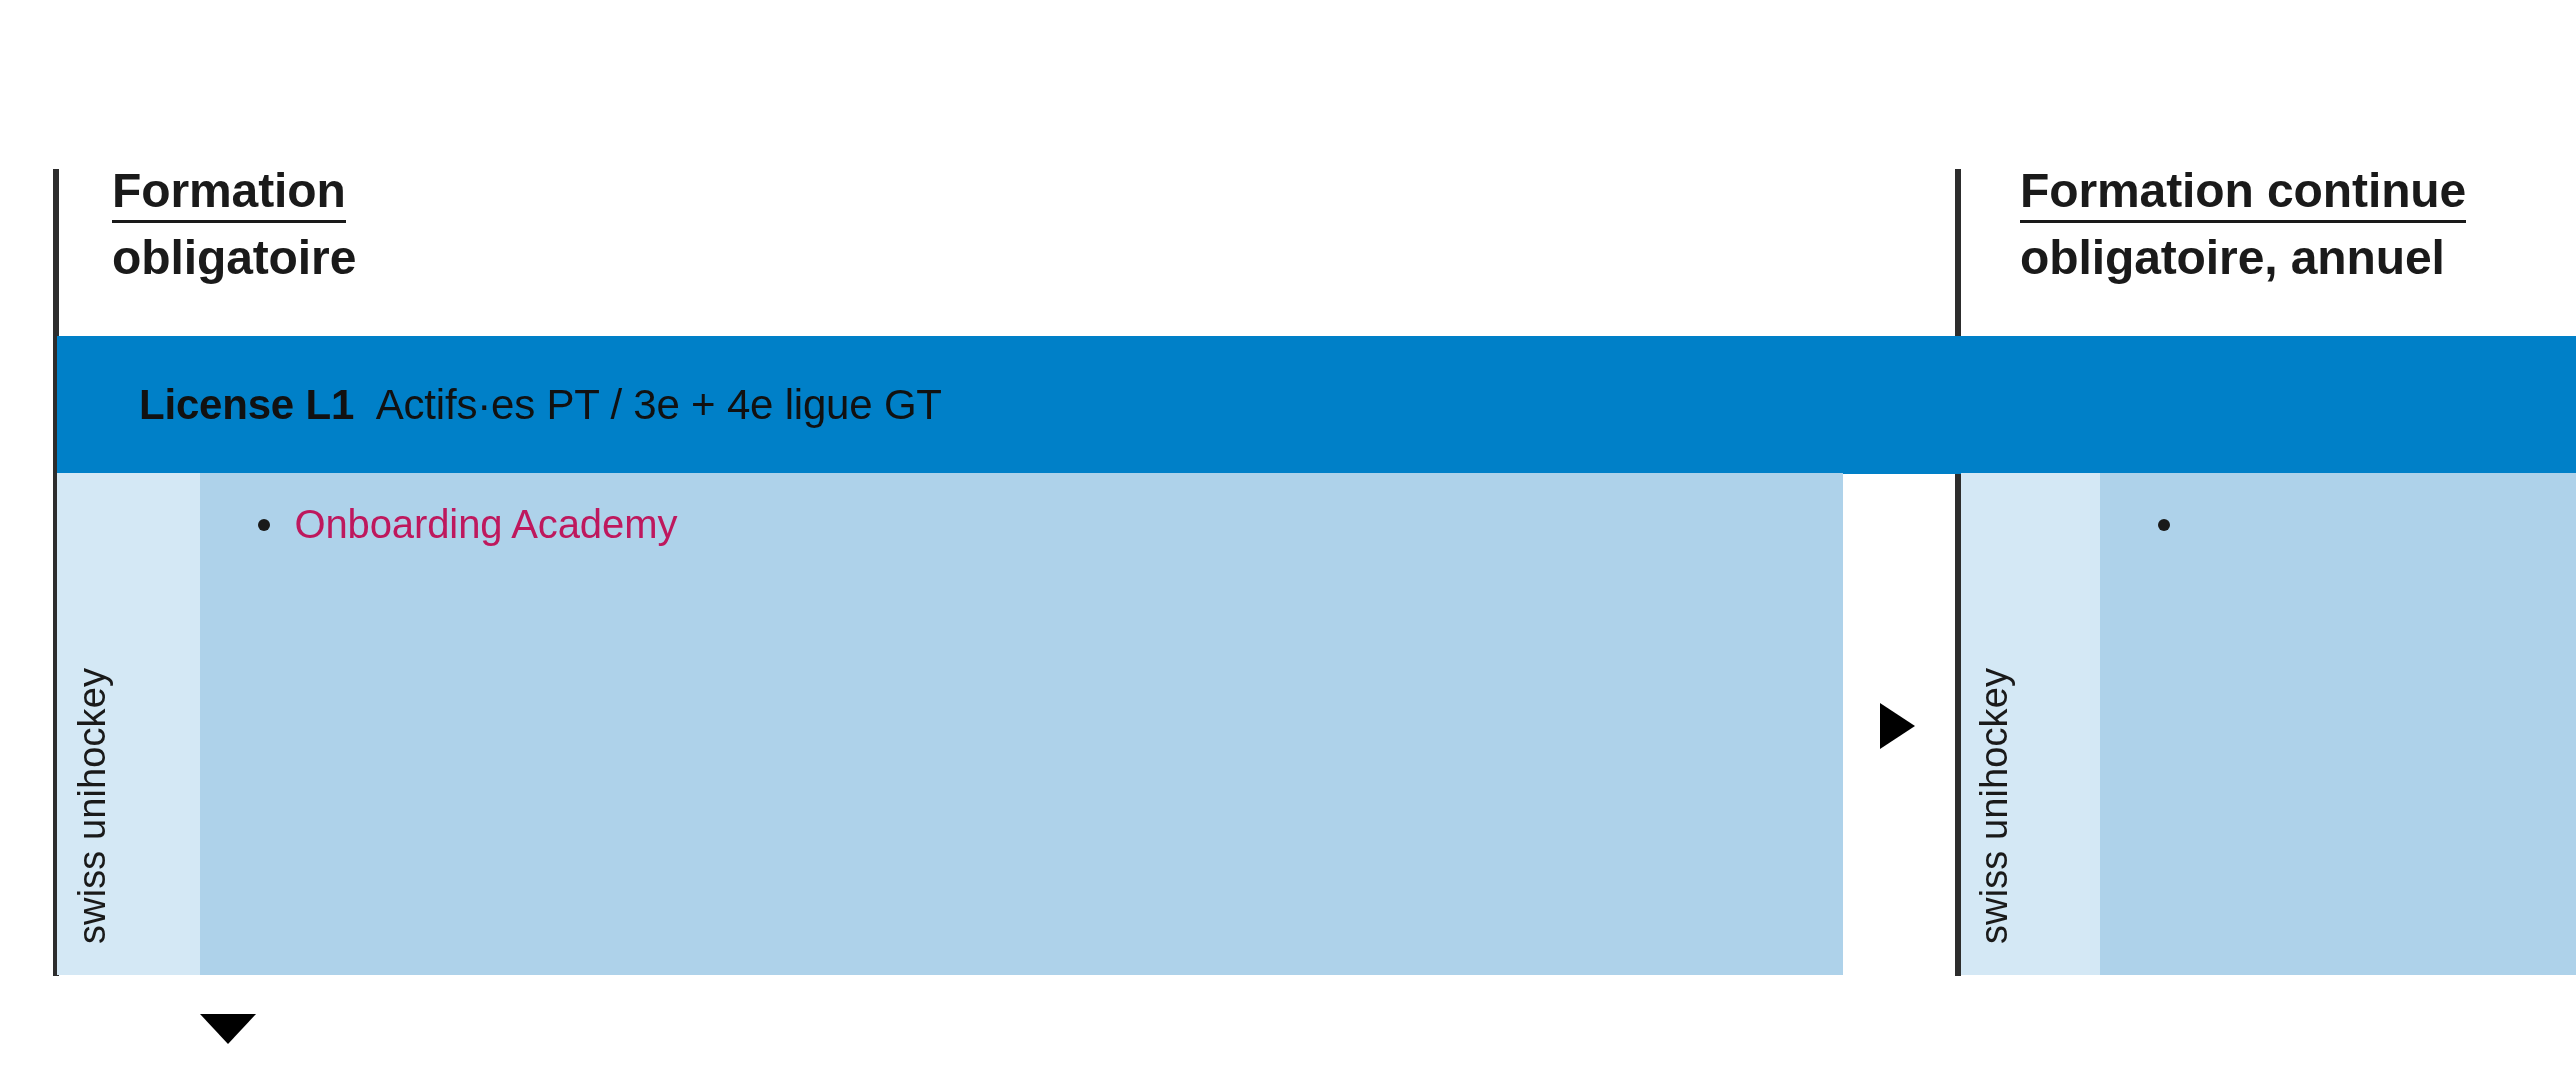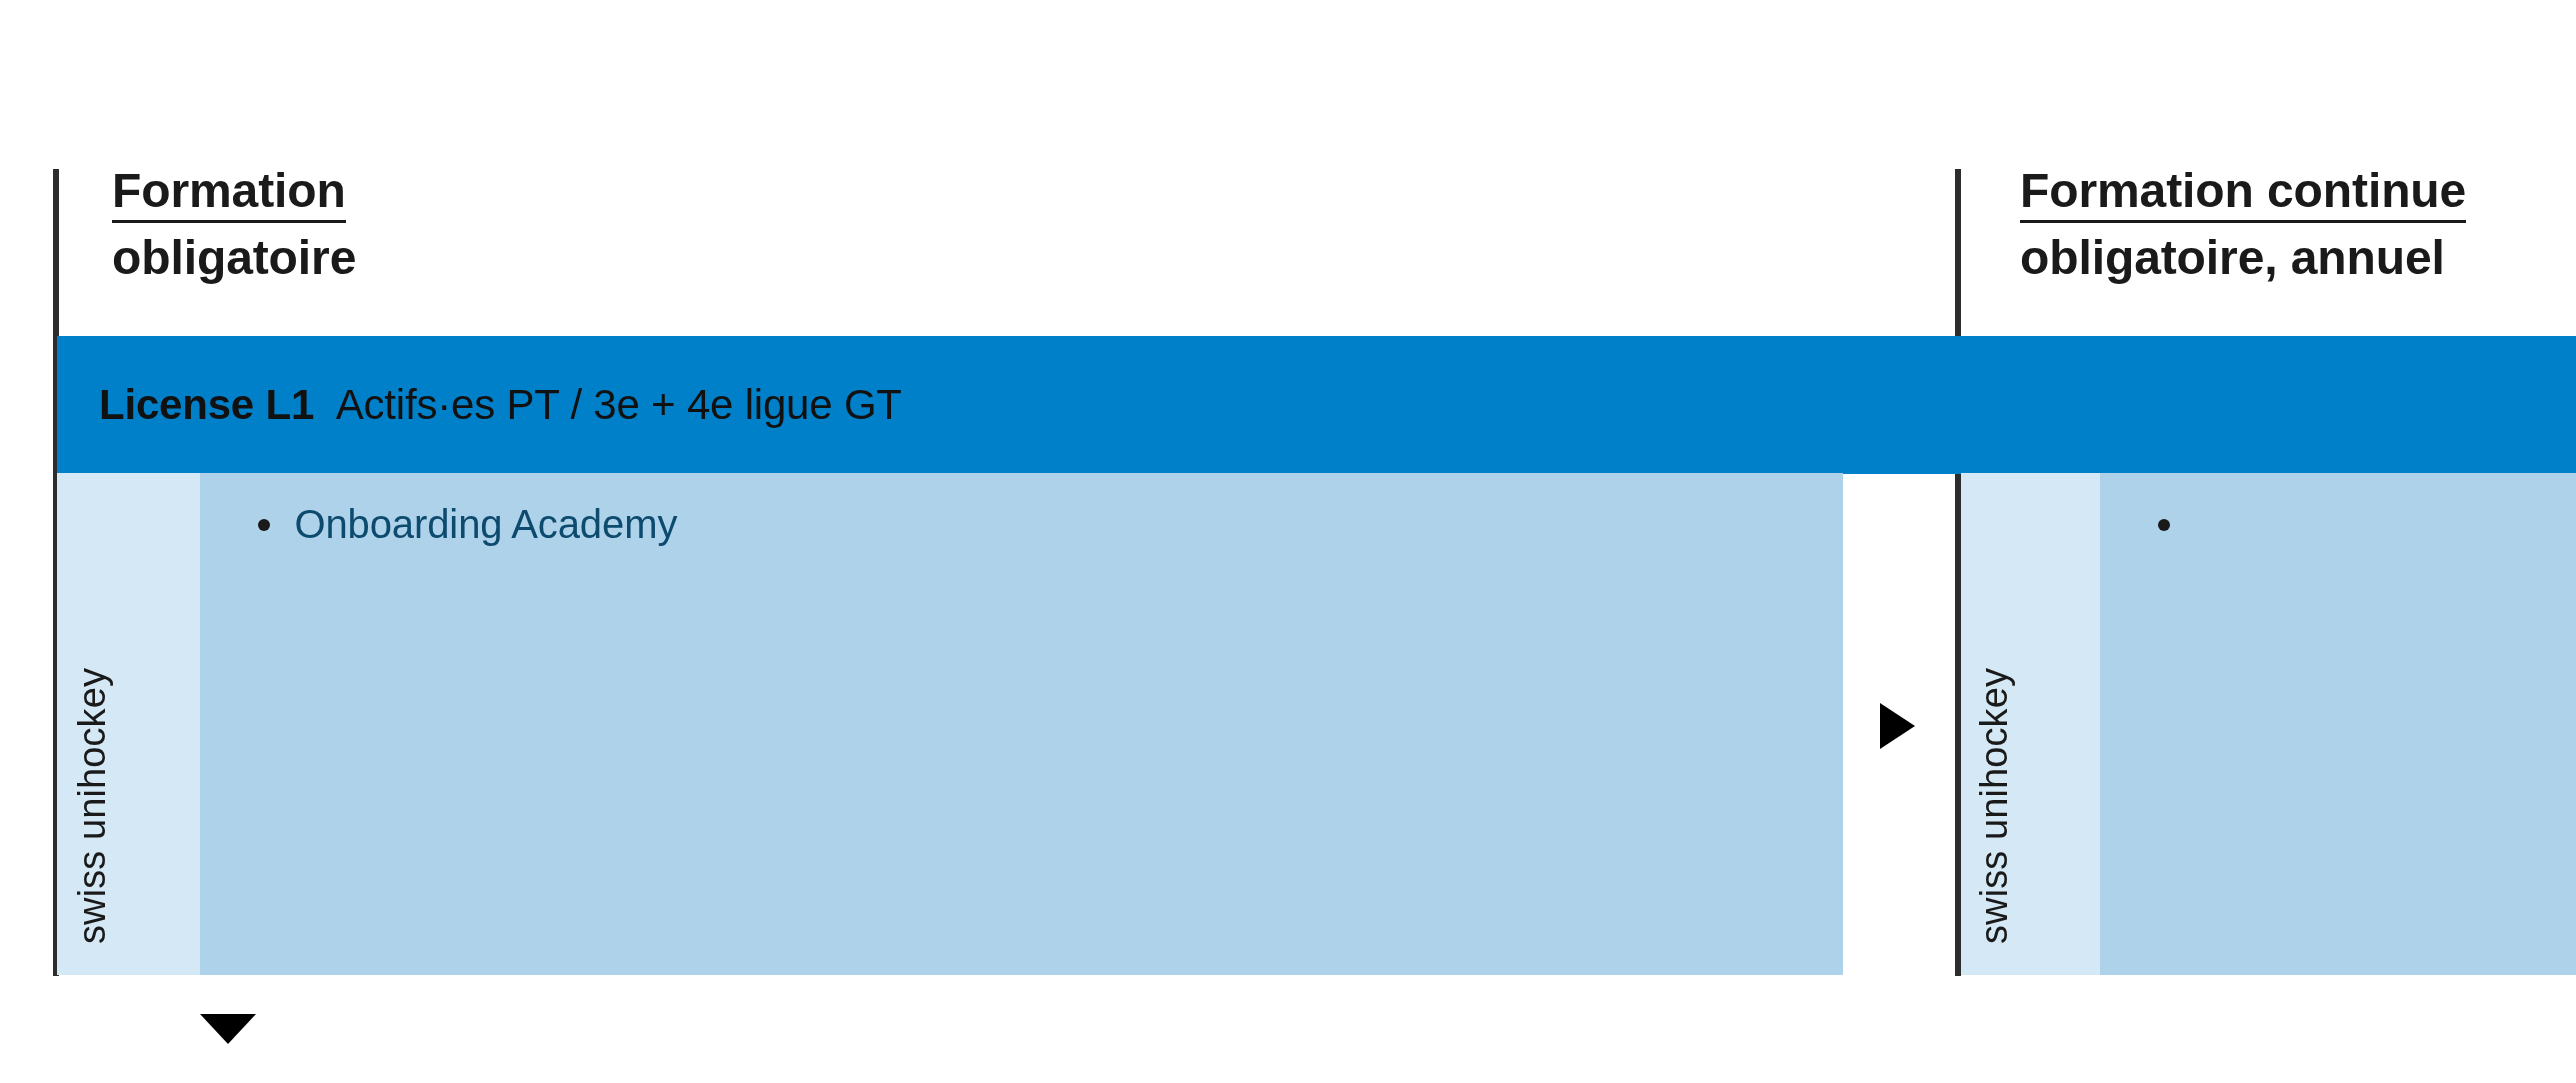--- a/index.html
+++ b/index.html
@@ -64,21 +64,21 @@
     position: absolute;
     left: 57px;
     top: 336px;
     width: 2606px;
     height: 138px;
     background: #0080C8;
     display: flex;
     align-items: center;
   }
   #license-bar .bar-inner {
-    padding-left: 42px;
+    padding-left: 82px;
     white-space: nowrap;
     color: #111111;
   }
   .license-code {
     font-size: 42px;
     font-weight: 700;
     letter-spacing: -0.2px;
   }
   .license-desc {
     font-size: 42px;
@@ -138,21 +138,21 @@
   .bullet-list {
     list-style: none;
     margin: 0;
     padding: 0;
   }
   .bullet-list li {
     display: flex;
     align-items: flex-start;
     font-size: 40px;
     font-weight: 400;
-    color: #0c4a6e;
+    color: #be185d;
     letter-spacing: -0.1px;
     line-height: 1.2;
     margin-bottom: 9.3px;
     white-space: nowrap;
   }
   .bullet-dot {
     flex: 0 0 auto;
     width: 12.4px;
     height: 12.4px;
     border-radius: 50%;

